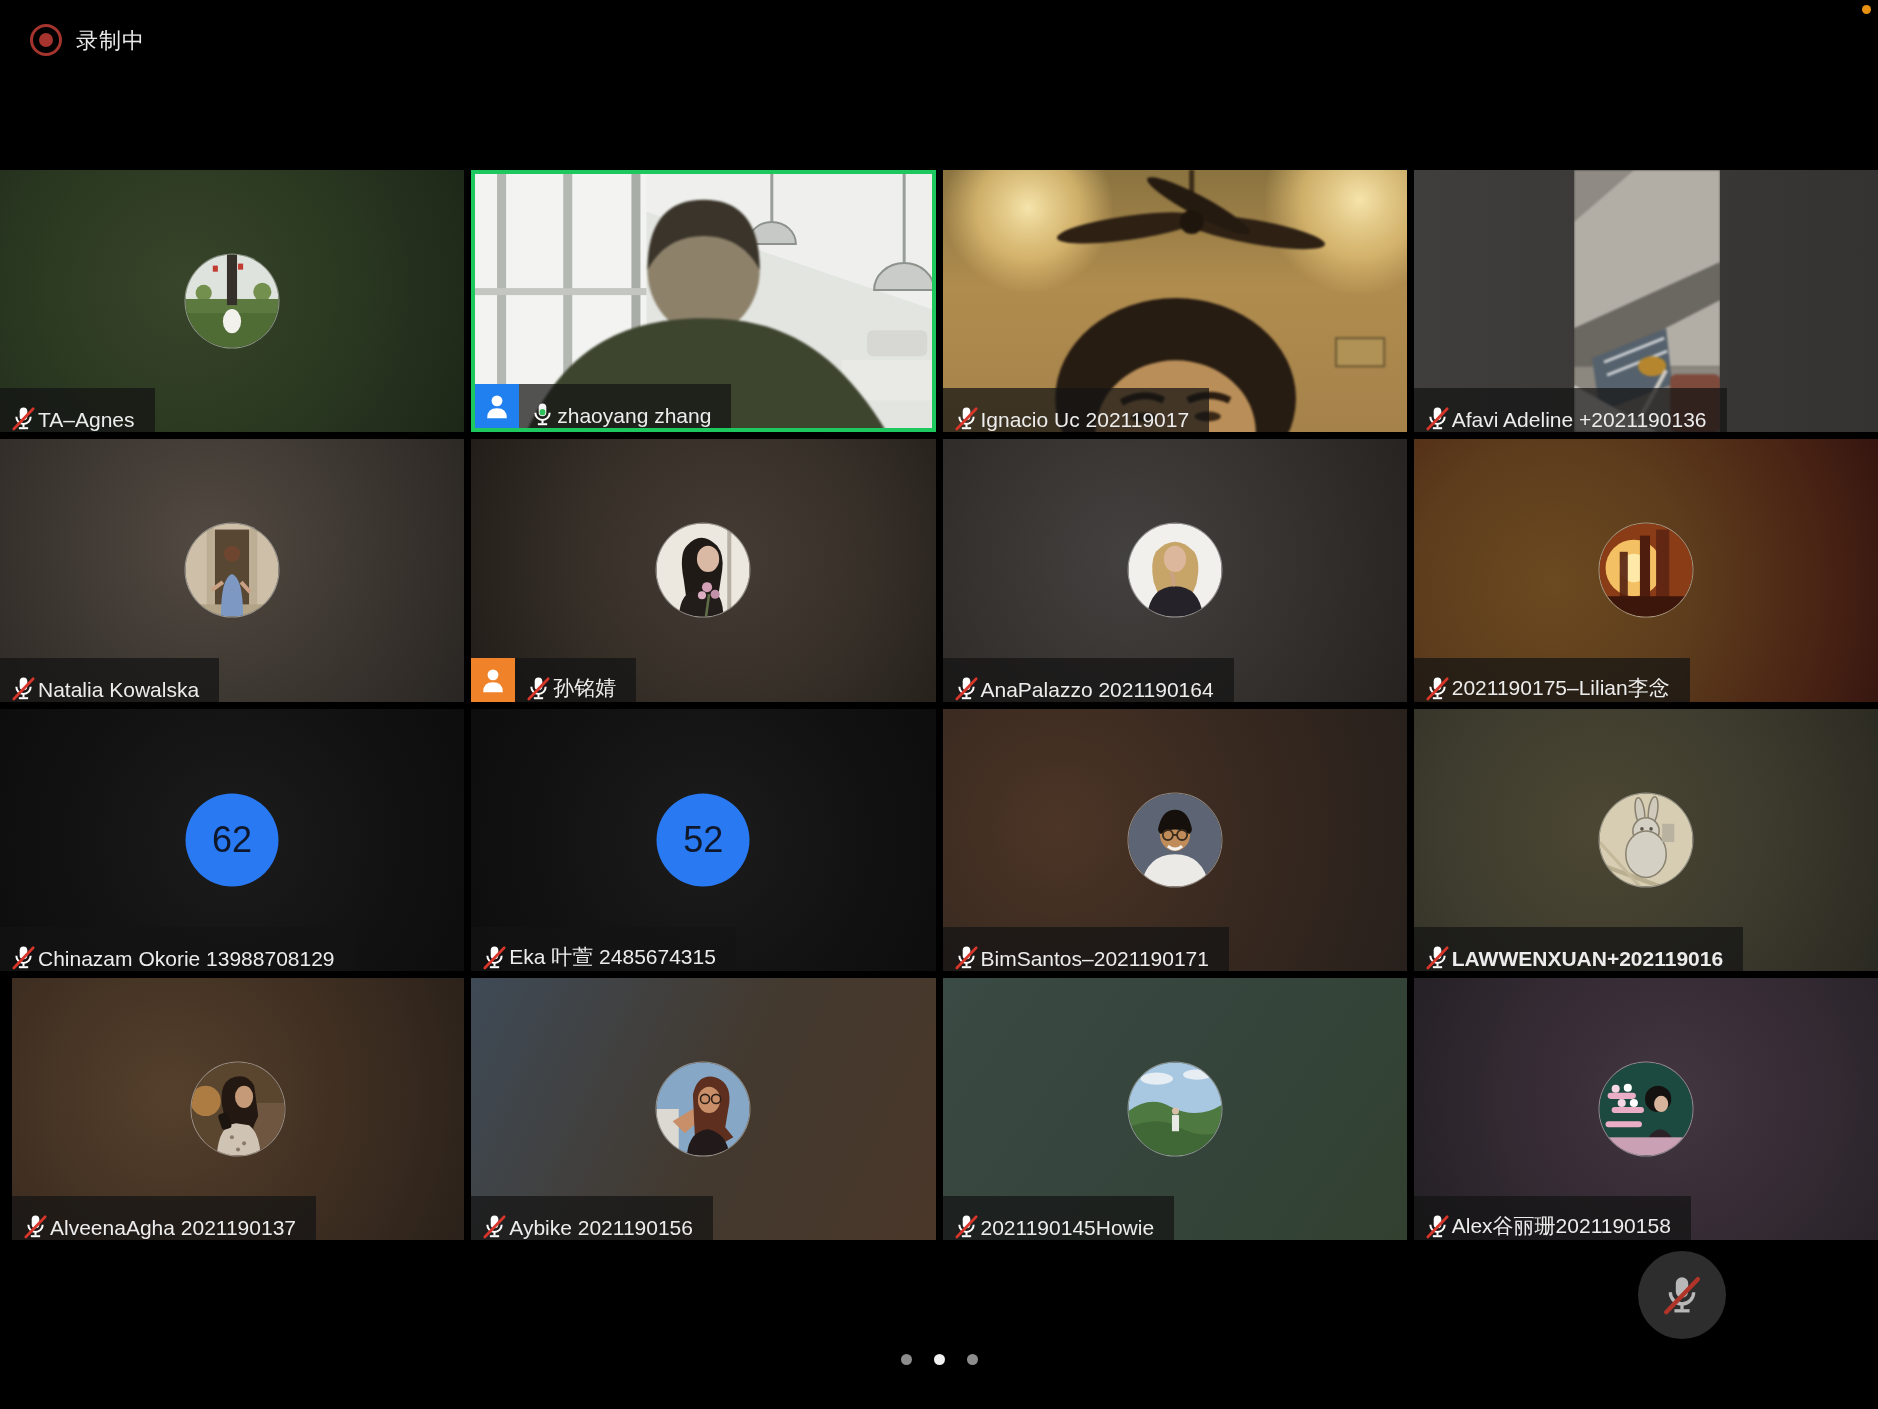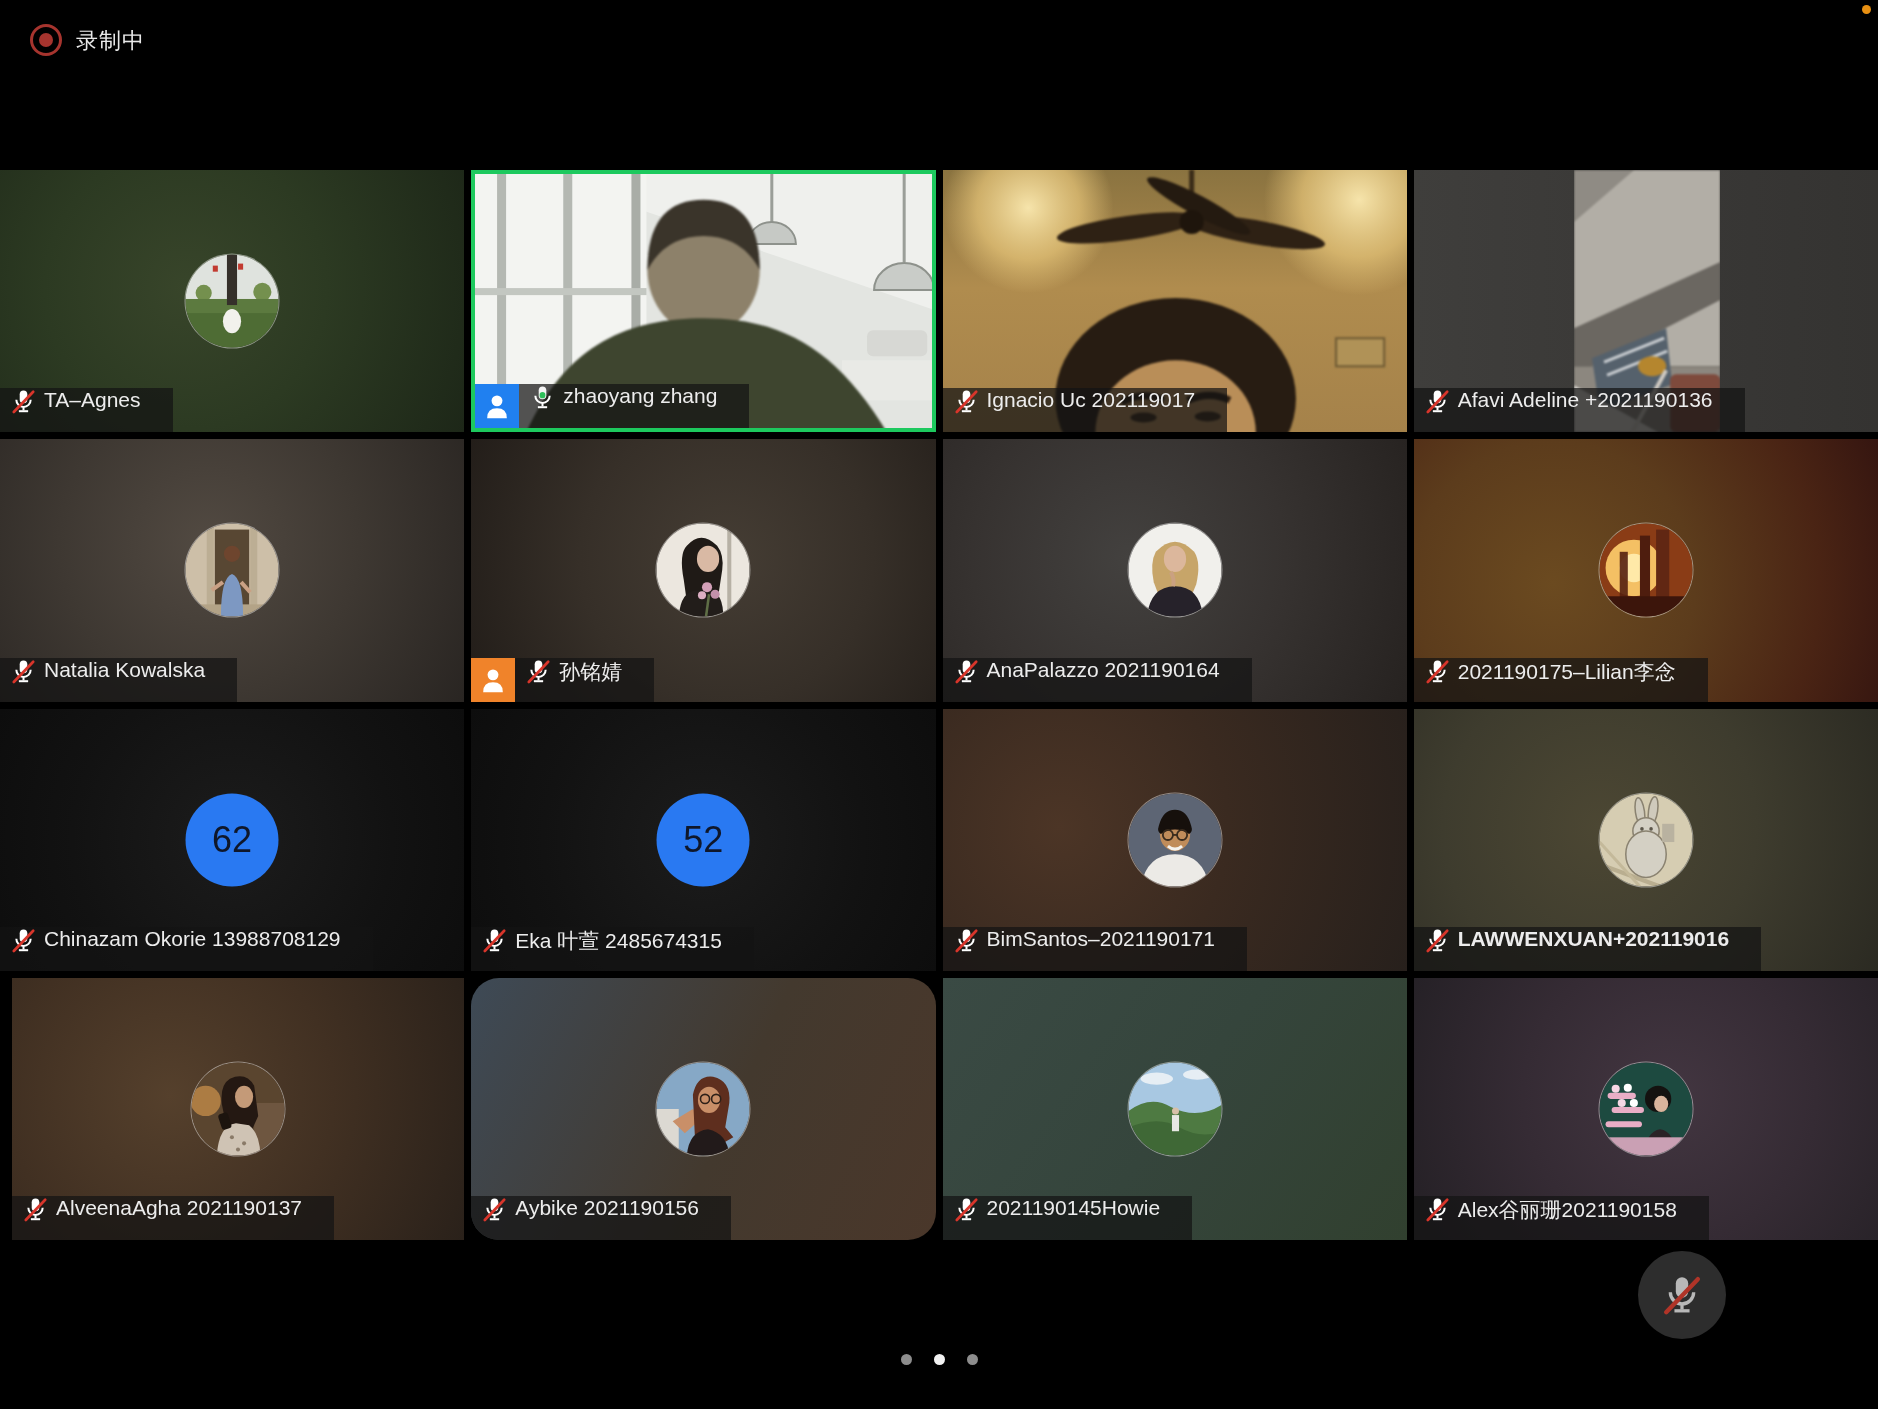--- a/index.html
+++ b/index.html
@@ -31,22 +31,22 @@
   .avatar.num{display:flex;align-items:center;justify-content:center;background:#2979F2;
               box-shadow:none;color:#0f172a;font-size:36px;}
 
   
   .name-tag{position:absolute;left:0;bottom:0;display:flex;align-items:stretch;z-index:5;}
   .tile.active .name-tag{left:4px;bottom:4px;margin-top:6px;}
   .badge{width:44px;height:44px;display:flex;align-items:center;justify-content:center;flex:0 0 auto;}
   .badge.blue{background:#2080F0;}
   .badge.orange{background:#F0832A;}
   .badge svg{width:30px;height:30px;}
-  .label-bar{display:flex;align-items:flex-start;gap:7px;background:rgba(20,20,20,.72);
-             height:44px;padding:0 32px 0 10px;color:#ececec;font-size:21px;white-space:nowrap;}
+  .label-bar{display:flex;align-items:flex-end;gap:1px;background:rgba(20,20,20,.72);
+             height:44px;padding:0 20px 0 10px;color:#ececec;font-size:21px;white-space:nowrap;}
   .label-bar svg{width:27px;height:27px;flex:0 0 auto;}
 
   
   .mic-btn{position:absolute;left:1638px;top:1251px;width:88px;height:88px;border-radius:50%;
            background:#2d2d2d;display:flex;align-items:center;justify-content:center;border:none;}
   .mic-btn svg{width:44px;height:44px;}
   .dots{position:absolute;left:0;right:0;top:1354px;display:flex;justify-content:center;gap:22px;}
   .dots span{width:11px;height:11px;border-radius:50%;background:#8d8d8d;display:block;}
   .dots span.on{background:#f2f2f2;}
 </style>
@@ -428,21 +428,21 @@
       <div class="name-tag">
         <div class="label-bar">
           <svg>
               <use href="#icon-mic-muted"></use>
             </svg>
           <span>AlveenaAgha 2021190137</span>
         </div>
       </div>
     </div>
 
-    <div class="tile" style="background:linear-gradient(115deg,#3e4a56 0%,#43392e 55%,#4a372a 100%);border-radius:28px;">
+    <div class="tile" style="background:linear-gradient(115deg,#3e4a56 0%,#43392e 55%,#4a372a 100%);">
       <div class="avatar">
         <svg viewBox="0 0 92 92" preserveAspectRatio="xMidYMid slice">
             <g filter="blur(0.4px)">
           <rect width="92" height="92" fill="#86a8c6"></rect>
           <rect x="0" y="46" width="22" height="46" fill="#dcd9d2"></rect>
           <polygon points="16,58 36,46 44,56 28,70" fill="#c98f68"></polygon>
           <path d="M56,14 q18,4 16,26 l-4,24 l8,10 l-18,10 l-20,-10 l-2,-42 q4,-20 20,-18 z" fill="#5e2e1e"></path>
           <ellipse cx="52" cy="37" rx="11" ry="13" fill="#c98f68"></ellipse>
           <circle cx="48" cy="36" r="4.5" fill="none" stroke="#2e2018" stroke-width="1.6"></circle>
           <circle cx="59" cy="36" r="4.5" fill="none" stroke="#2e2018" stroke-width="1.6"></circle>

